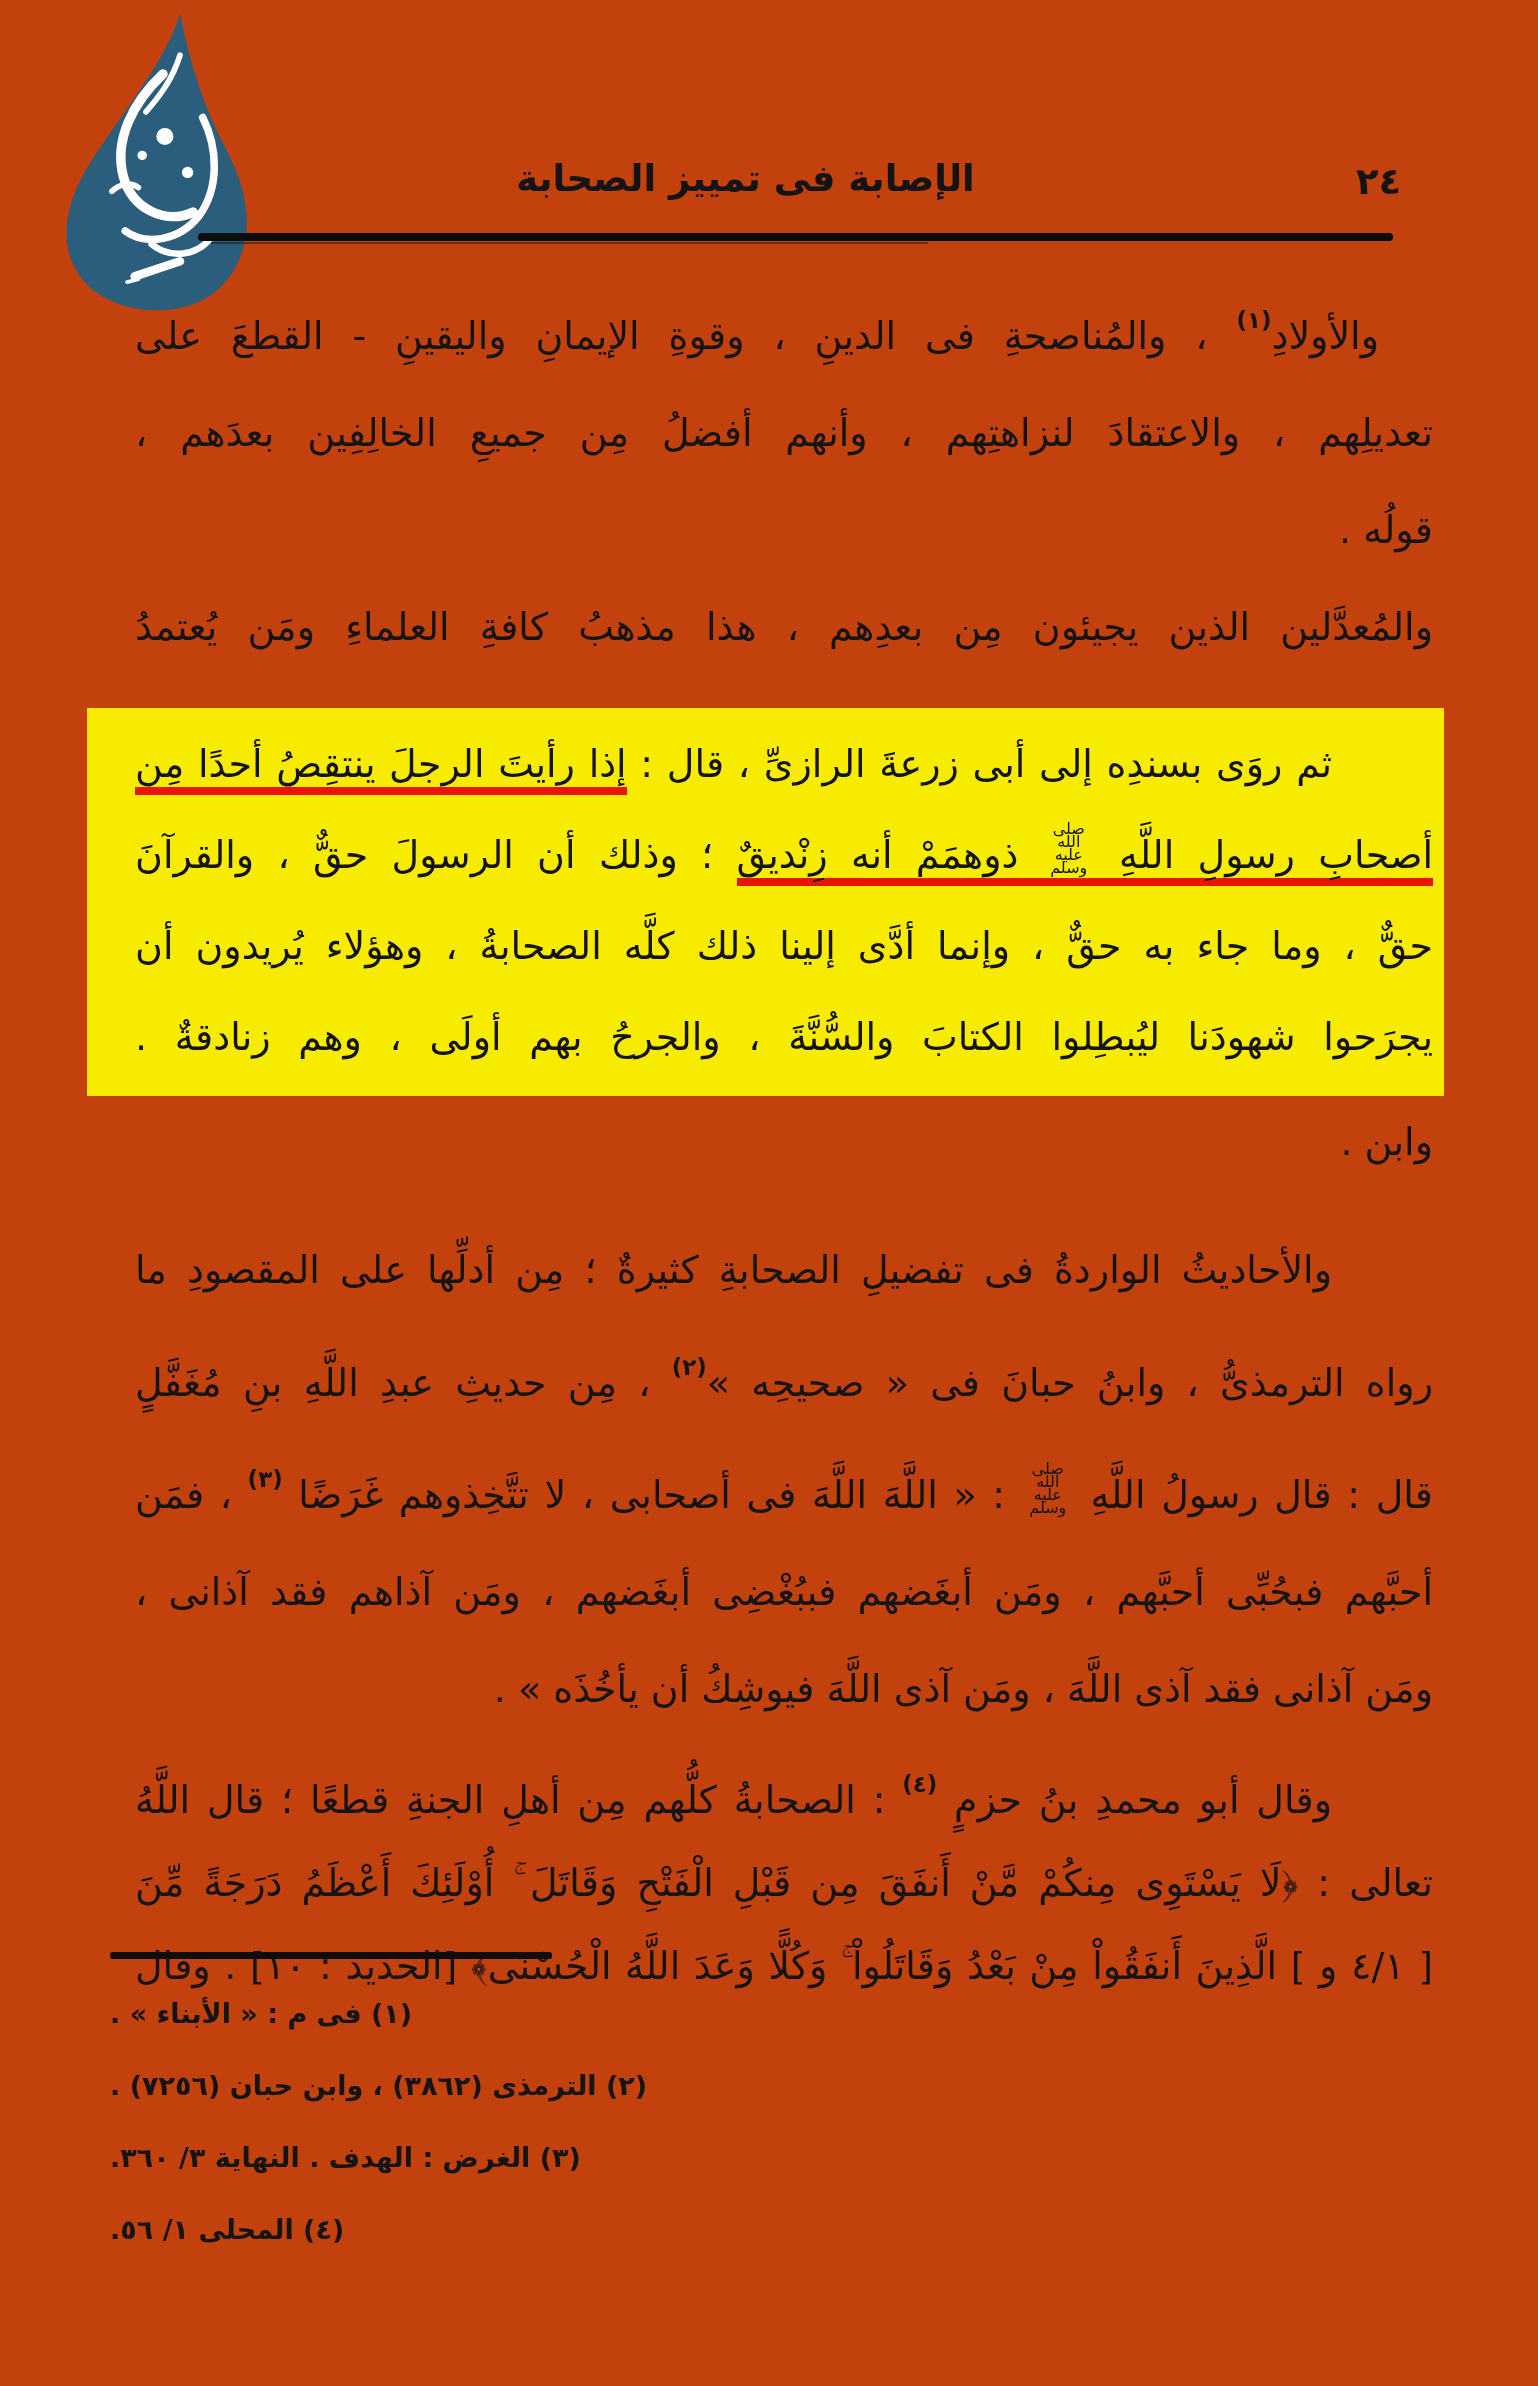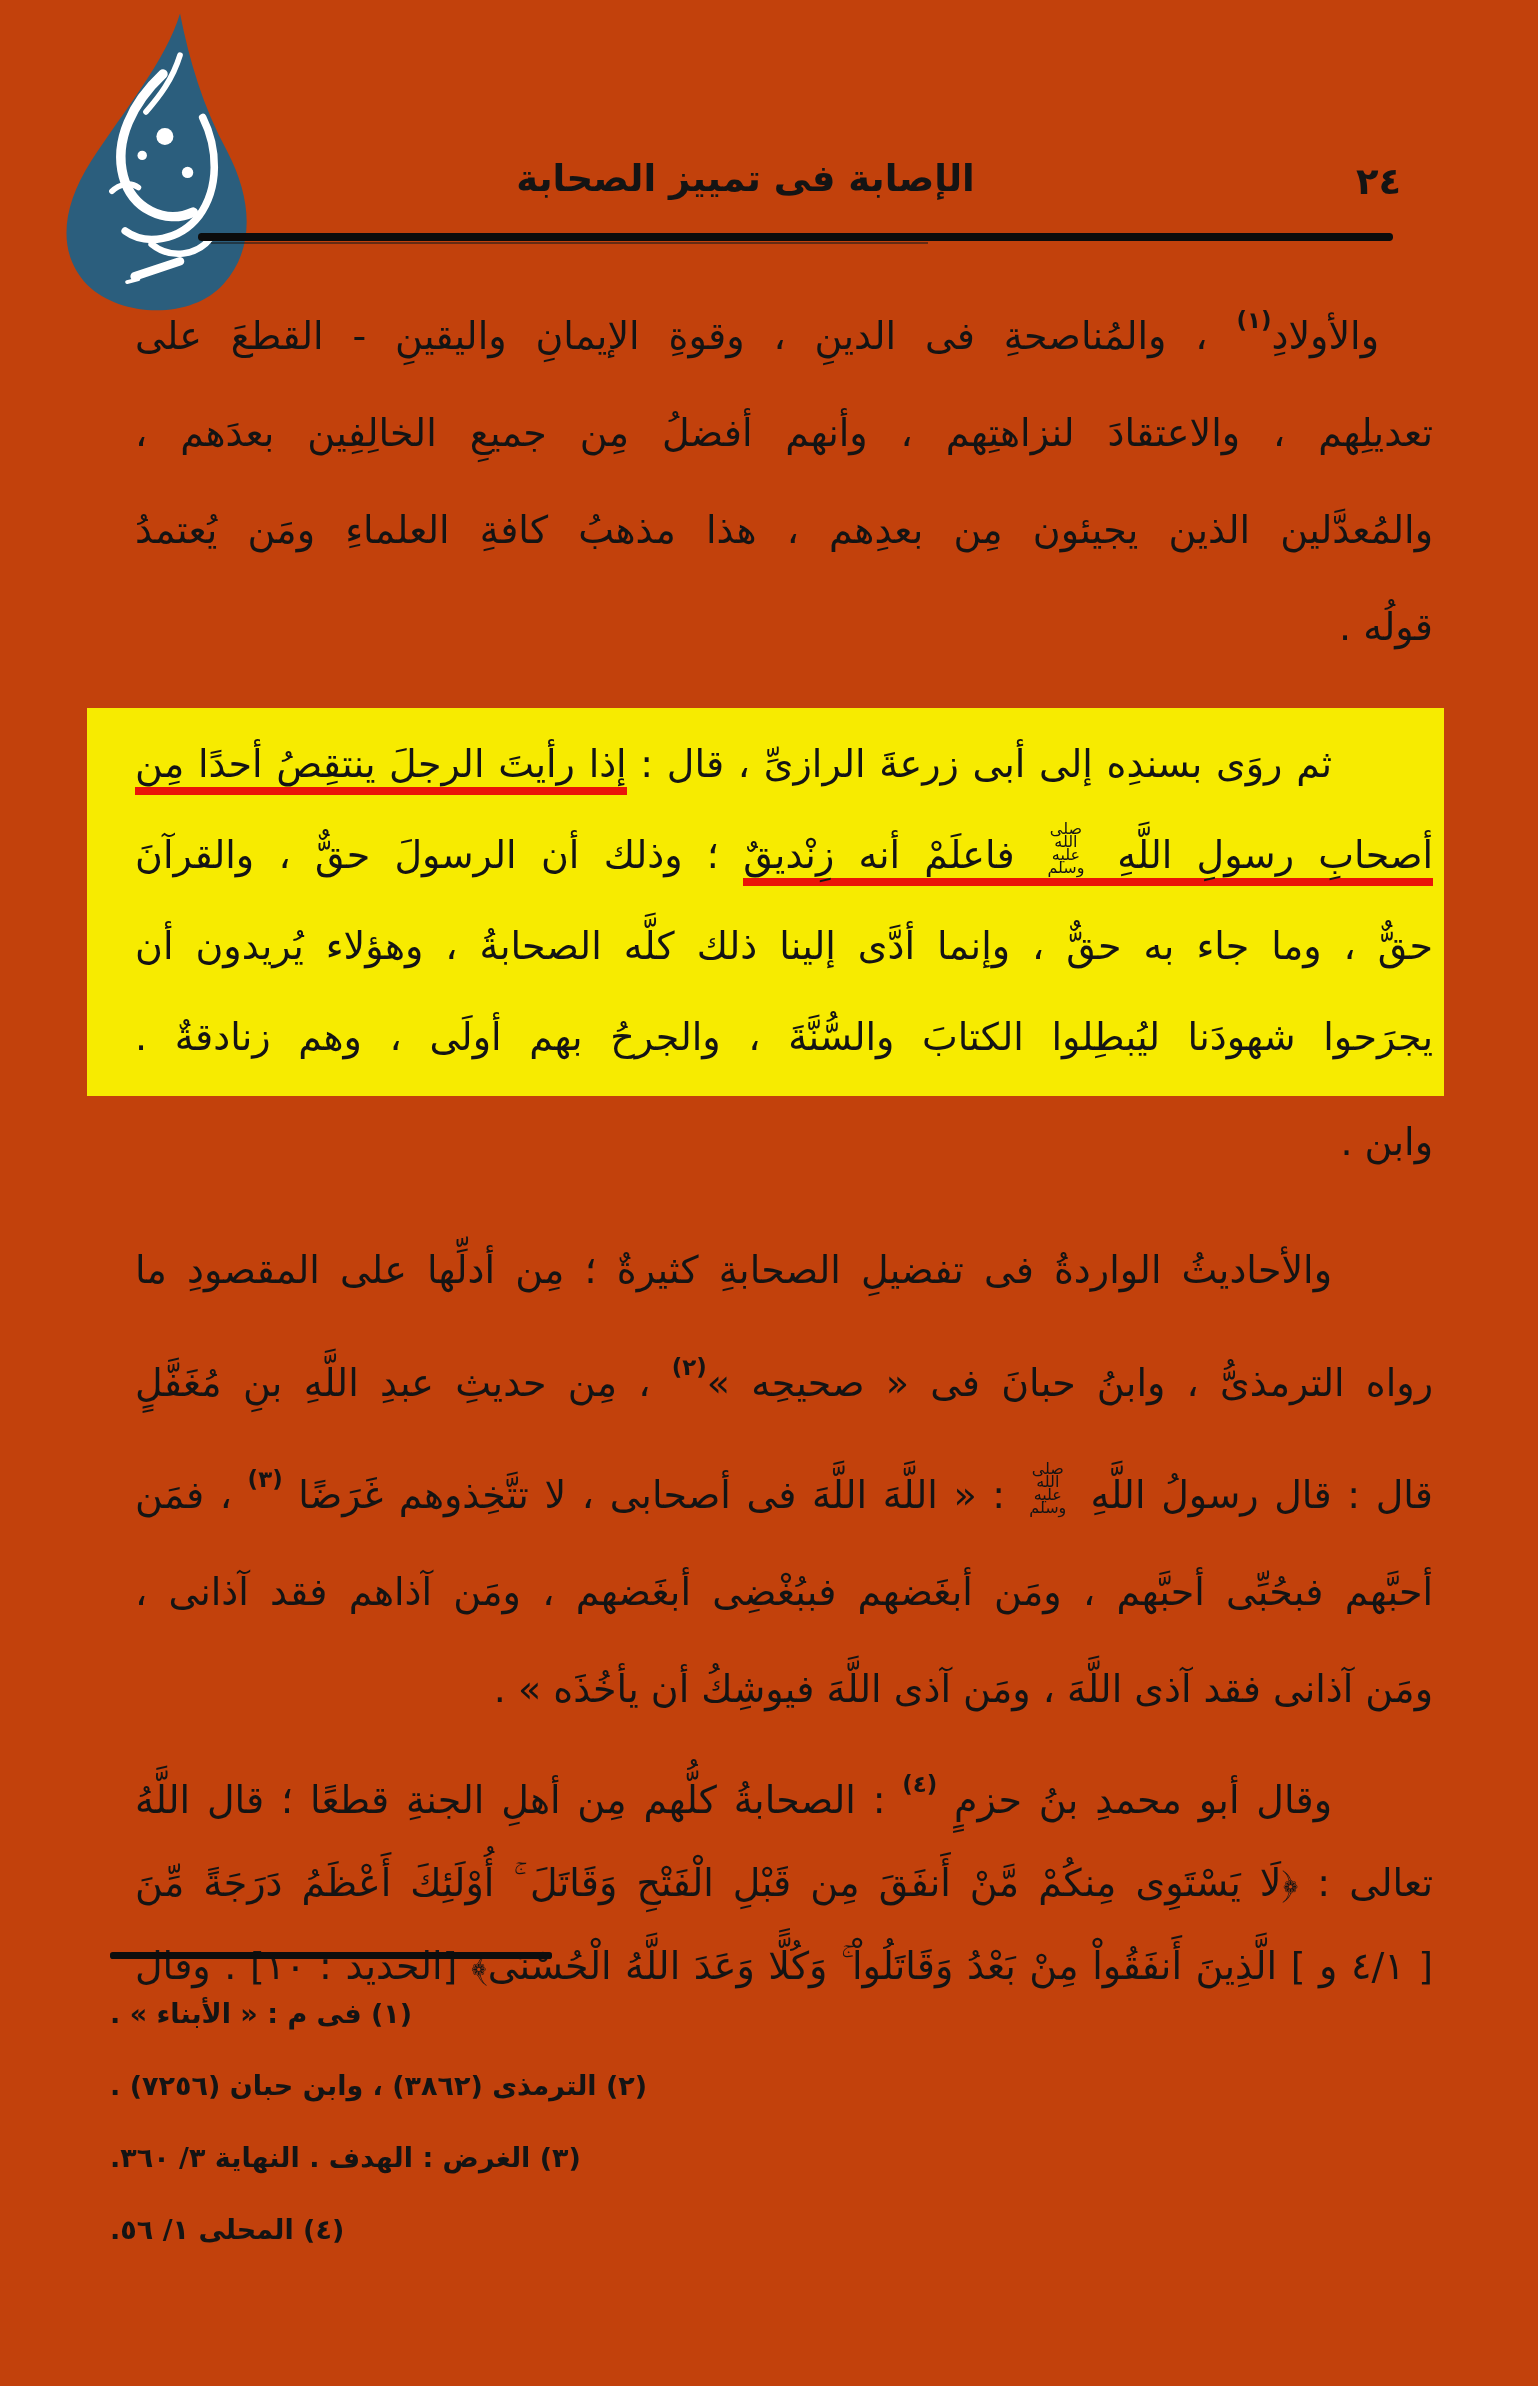--- a/index.html
+++ b/index.html
@@ -97,26 +97,26 @@
   </div>
 
   <div class="header-title">الإصابة فى تمييز الصحابة</div>
   <div class="page-number">٢٤</div>
   <div class="header-rule"></div>
 
   <div class="content">
 
     <div class="line indent"><span>والأولادِ</span><span class="fn">(١)</span><span> ، والمُناصحةِ فى الدينِ ، وقوةِ الإيمانِ واليقينِ - القطعَ على</span></div>
     <div class="line">تعديلِهم ، والاعتقادَ لنزاهتِهم ، وأنهم أفضلُ مِن جميعِ الخالِفِين بعدَهم ،</div>
+    <div class="line endline">قولُه .</div>
     <div class="line">والمُعدَّلين الذين يجيئون مِن بعدِهم ، هذا مذهبُ كافةِ العلماءِ ومَن يُعتمدُ</div>
-    <div class="line endline">قولُه .</div>
 
     <div class="hl">
       <div class="line indent-big"><span>ثم روَى بسندِه إلى أبى زرعةَ الرازىِّ ، قال : </span><span class="redline"><span>إذا رأيتَ الرجلَ ينتقِصُ أحدًا مِن</span></span></div>
-      <div class="line"><span class="redline"><span>أصحابِ رسولِ اللَّهِ </span><span class="saw">صلى الله عليه وسلم</span><span> فاعلَمْ أنه زِنْديقٌ</span></span><span> ؛ وذلك أن الرسولَ حقٌّ ، والقرآنَ</span></div>
+      <div class="line"><span class="redline"><span>أصحابِ رسولِ اللَّهِ </span><span class="saw">صلى الله عليه وسلم</span><span> ذوهمَمْ أنه زِنْديقٌ</span></span><span> ؛ وذلك أن الرسولَ حقٌّ ، والقرآنَ</span></div>
       <div class="line">حقٌّ ، وما جاء به حقٌّ ، وإنما أدَّى إلينا ذلك كلَّه الصحابةُ ، وهؤلاء يُريدون أن</div>
       <div class="line">يجرَحوا شهودَنا ليُبطِلوا الكتابَ والسُّنَّةَ ، والجرحُ بهم أولَى ، وهم زنادقةٌ .</div>
     </div>
 
     <div class="line endline entaha">وابن .</div>
 
     <div class="p3">
       <div class="line indent-big">والأحاديثُ الواردةُ فى تفضيلِ الصحابةِ كثيرةٌ ؛ مِن أدلِّها على المقصودِ ما</div>
       <div class="line"><span>رواه الترمذىُّ ، وابنُ حبانَ فى « صحيحِه »</span><span class="fn">(٢)</span><span> ، مِن حديثِ عبدِ اللَّهِ بنِ مُغَفَّلٍ</span></div>
       <div class="line"><span>قال : قال رسولُ اللَّهِ </span><span class="saw">صلى الله عليه وسلم</span><span> : « اللَّهَ اللَّهَ فى أصحابى ، لا تتَّخِذوهم غَرَضًا </span><span class="fn">(٣)</span><span> ، فمَن</span></div>

